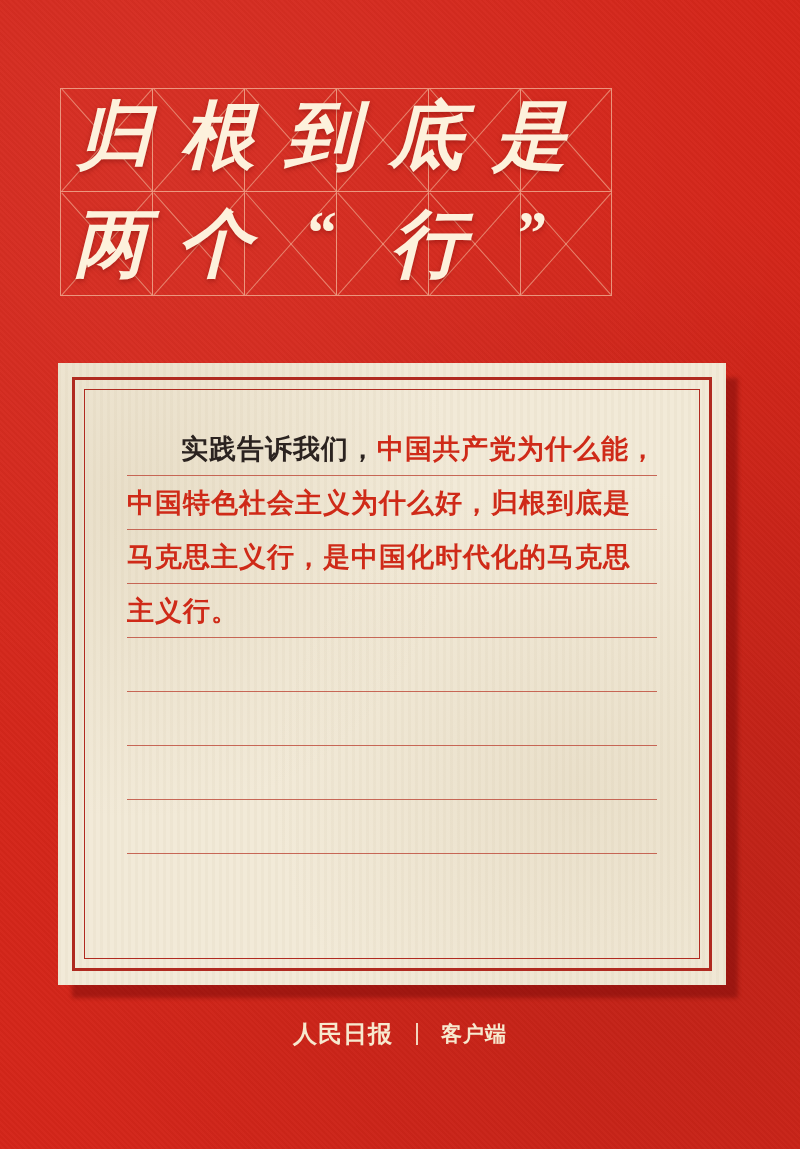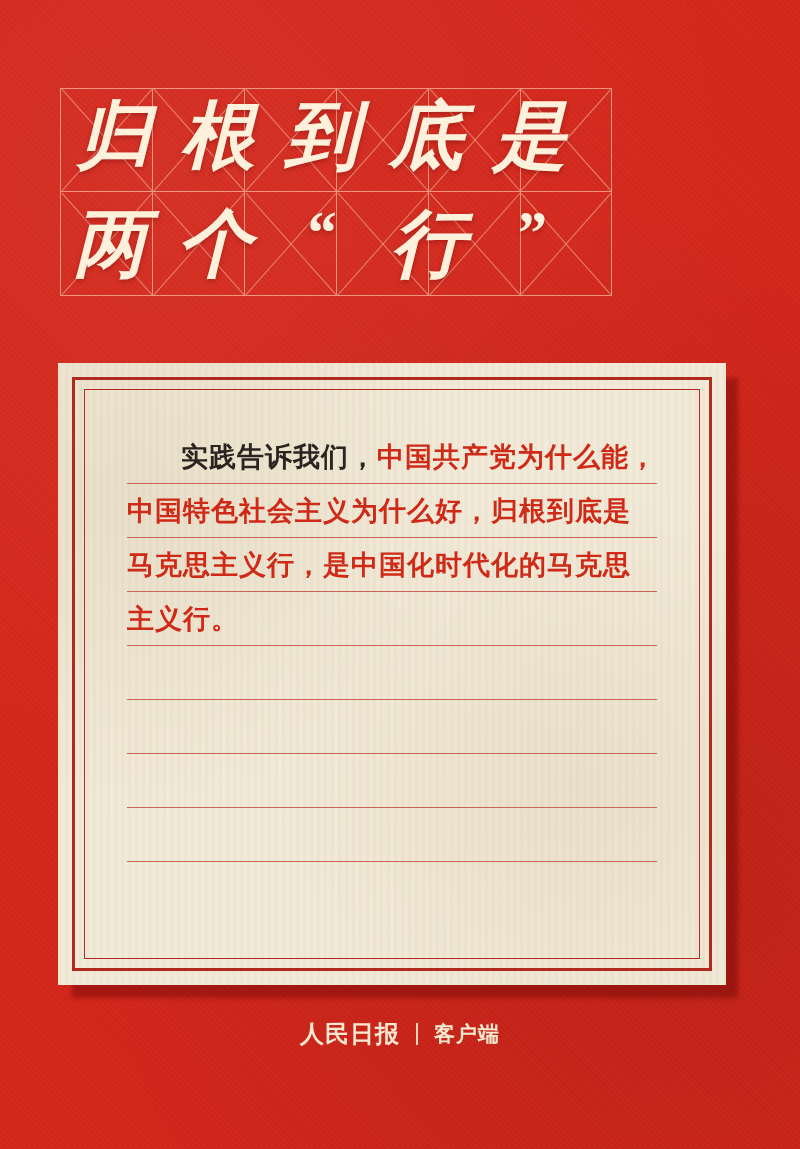--- a/index.html
+++ b/index.html
@@ -116,21 +116,21 @@
     box-sizing: border-box;
     border: 3px solid #b02a20;
     padding: 9px;
   }
   .card-border-inner {
     width: 100%;
     height: 100%;
     box-sizing: border-box;
     border: 1px solid #b02a20;
     position: relative;
-    padding: 40px 42px;
+    padding: 32px 42px;
   }
 
   .para {
     margin: 0;
     font-family: "Liberation Sans", sans-serif;
     font-size: 27px;
     line-height: 54px;
     letter-spacing: 1px;
     text-indent: 2em;
     font-weight: 700;
@@ -163,21 +163,21 @@
 
   
   .footer {
     position: absolute;
     left: 0;
     right: 0;
     top: 1018px;
     display: flex;
     align-items: center;
     justify-content: center;
-    gap: 16px;
+    gap: 23px;
   }
   .footer-mark {
     font-family: "Liberation Serif", serif;
     font-weight: 700;
     font-size: 24px;
     color: #f7e9cf;
     letter-spacing: 1px;
   }
   .footer-divider {
     width: 2px;

